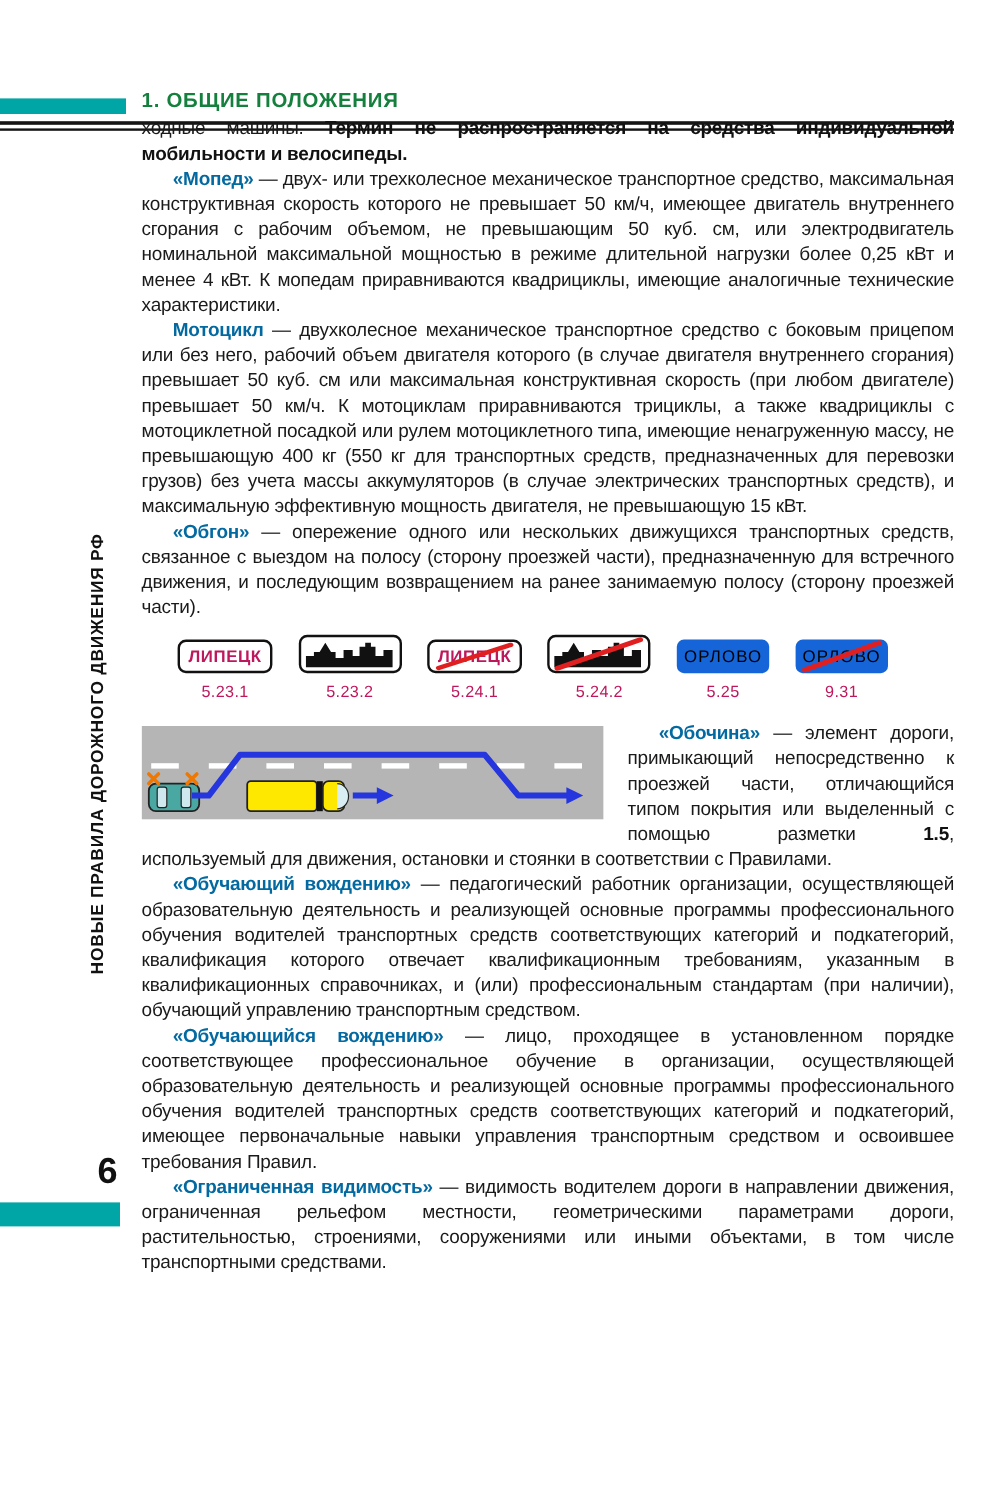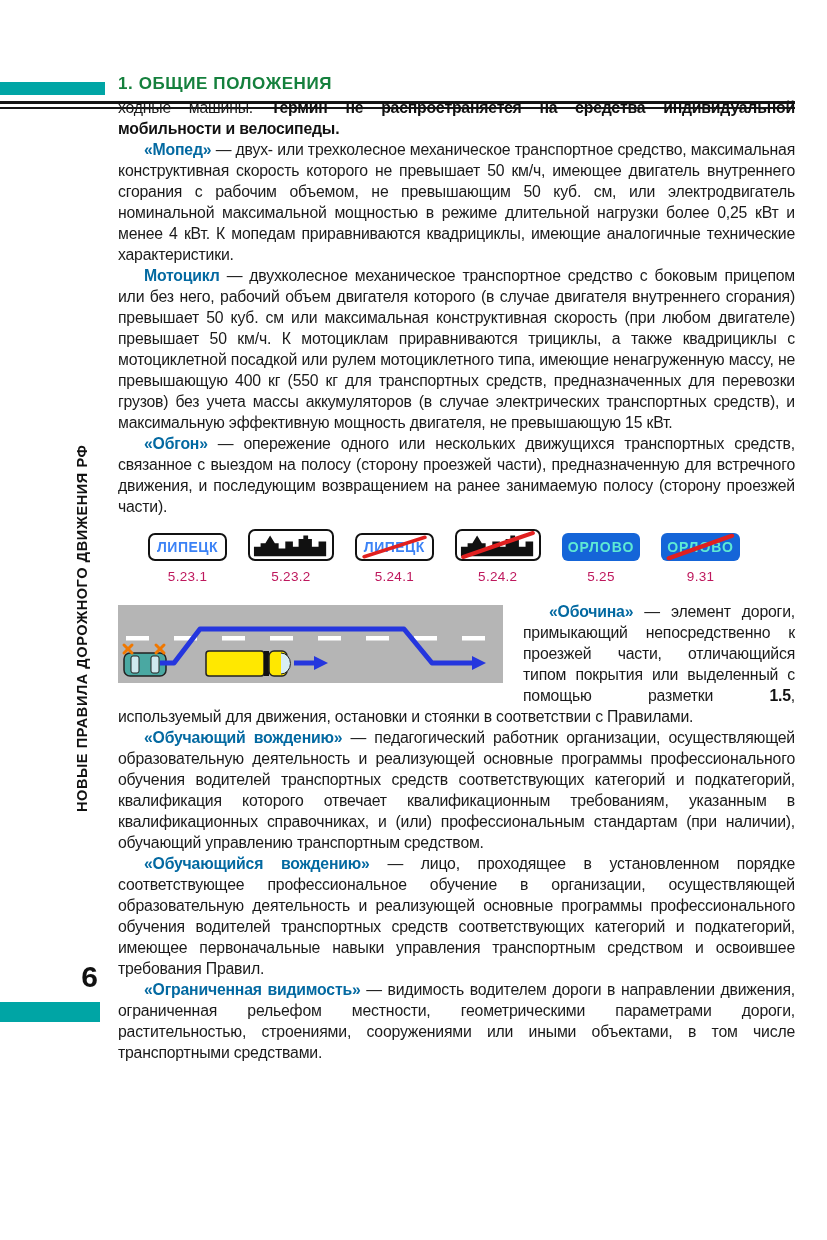--- a/index.html
+++ b/index.html
@@ -23,23 +23,23 @@
   main { position:absolute; left:118px; top:97px; width:677px; font-size:15.8px; line-height:21px; text-align:justify; letter-spacing:-.2px; }
   p.body-par { text-indent:0; }
   p.def { text-indent:26px; }
   .term { color:#0369a1; font-weight:bold; }
   b { font-weight:bold; color:#111; }
 
   
   .signs-row { display:flex; justify-content:space-between; align-items:flex-end; width:592px; margin:12px 0 14px 30px; }
   .sign-item { display:flex; flex-direction:column; align-items:center; }
   .sign { position:relative; display:flex; align-items:center; justify-content:center; }
-  .sign.white { background:#fff; border:2.5px solid #111; border-radius:7px; height:28px; padding:0 7px; font-size:14px; font-weight:bold; letter-spacing:.5px; color:#3b82f6; }
+  .sign.white { background:#fff; border:2.5px solid #111; border-radius:7px; height:28px; padding:0 7px; font-size:14px; font-weight:bold; letter-spacing:.5px; color:#be185d; }
   .sign.sil { background:#fff; border:2.5px solid #111; border-radius:7px; height:32px; width:86px; padding:2px 3px; }
-  .sign.blue { background:#1565d8; border-radius:6px; height:28px; padding:0 6px; font-size:14px; font-weight:bold; letter-spacing:1px; color:#5eead4; }
+  .sign.blue { background:#1565d8; border-radius:6px; height:28px; padding:0 6px; font-size:14px; font-weight:normal; letter-spacing:1px; color:#000000; }
   .sign svg.sil-svg { width:100%; height:100%; }
   .slash { position:absolute; left:0; top:0; width:100%; height:100%; }
   .sign-caption { margin-top:5px; font-size:13.5px; color:#be185d; letter-spacing:.3px; }
 
   
   .obochina { margin-top:2px; }
   .diagram { float:left; width:385px; height:78px; margin:4px 20px 6px 0; }
   .clear { clear:both; }
 </style>
 </head>

